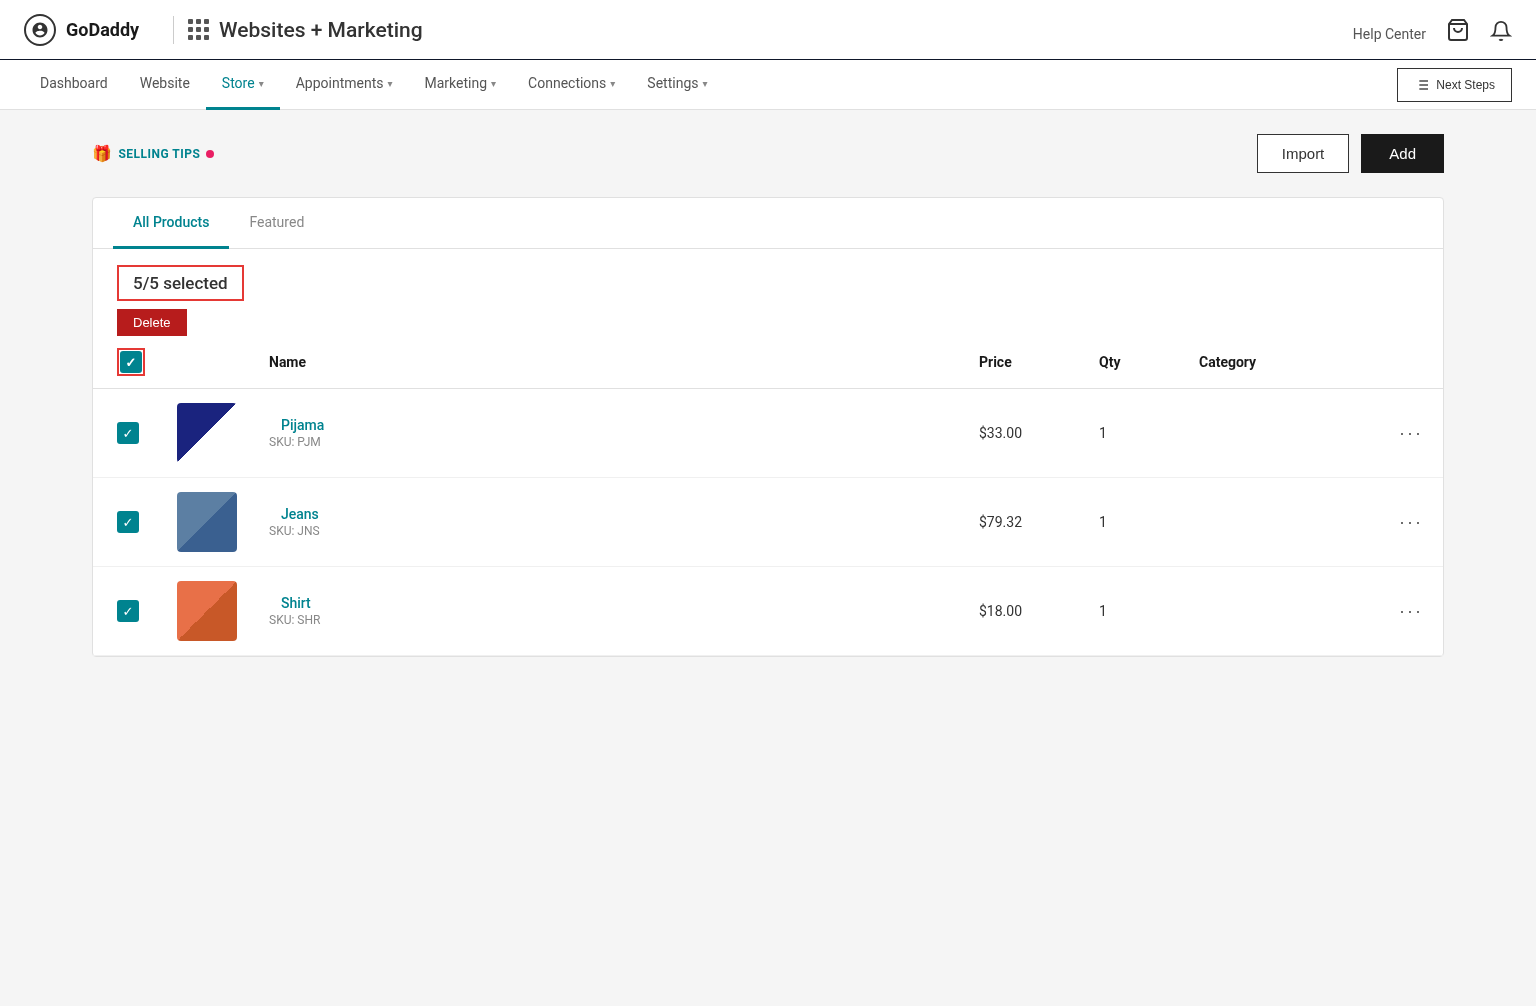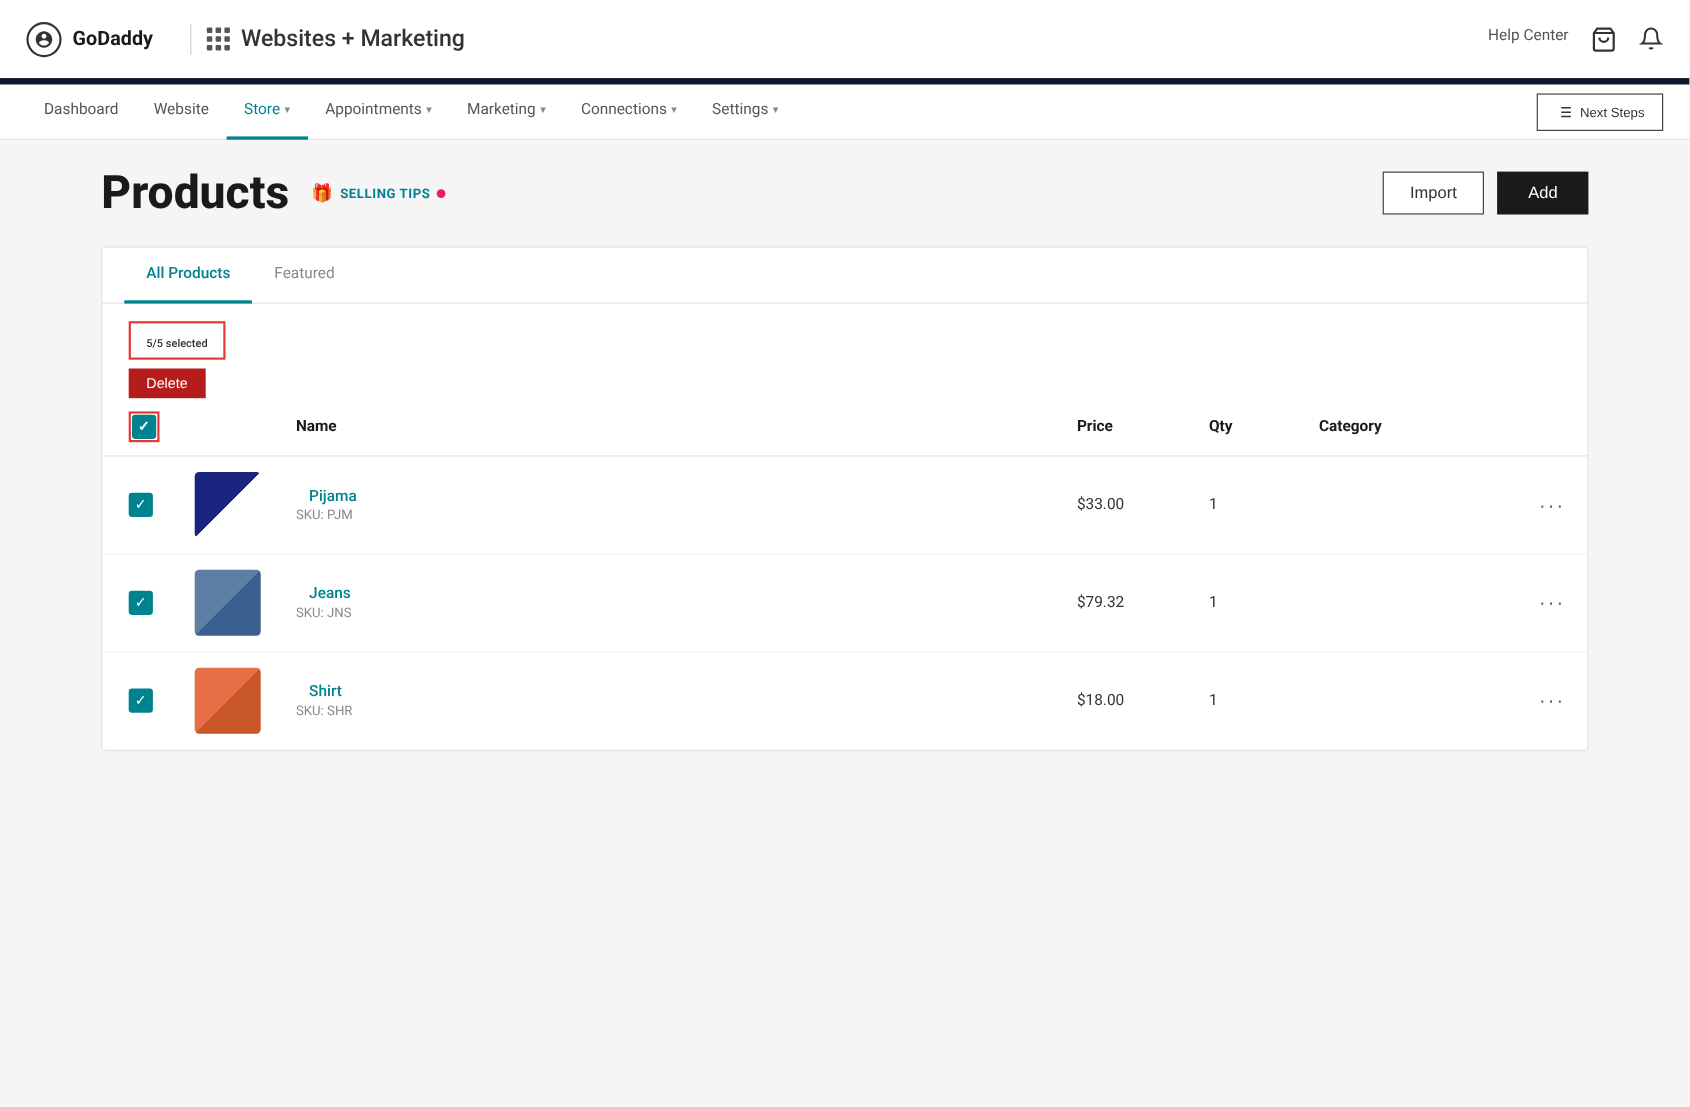--- a/index.html
+++ b/index.html
@@ -1,25 +1,25 @@
 <!DOCTYPE html>
 <html><head>
   <meta charset="utf-8">
   <style>
     * { box-sizing: border-box; margin: 0; padding: 0; }
     body { font-family: -apple-system, BlinkMacSystemFont, 'Segoe UI', Roboto, sans-serif; background: #f5f5f5; color: #333; }
 
     
     .top-bar {
       background: #fff;
-      border-bottom: 6px solid #0f172a;
+      border-bottom: 1px solid #0f172a;
       display: flex;
       align-items: center;
       padding: 0 24px;
-      height: 77px;
+      height: 60px;
     }
     .logo-area {
       display: flex;
       align-items: center;
       gap: 10px;
       margin-right: 20px;
     }
     .logo-circle {
       width: 32px; height: 32px;
       border-radius: 50%;
@@ -39,21 +39,21 @@
       gap: 3px;
       margin-right: 10px;
     }
     .grid-dot { width: 5px; height: 5px; background: #555; border-radius: 1px; }
     .brand-name {
       font-size: 21px; font-weight: 500; color: #333;
     }
     .top-bar-right {
       margin-left: auto;
       display: flex;
-      align-items: flex-start;
+      align-items: flex-end;
       gap: 20px;
     }
     .help-center-link {
       color: #555; font-size: 14px; text-decoration: none;
     }
     .icon-btn {
       background: none; border: none; cursor: pointer;
       color: #333; font-size: 20px; display: flex; align-items: center;
     }
 
@@ -367,21 +367,20 @@
         <line x1="3" y1="12" x2="3.01" y2="12"></line>
         <line x1="3" y1="18" x2="3.01" y2="18"></line>
     </svg>
     <span>Next Steps</span>
   </button>
 </div>
 
 <div class="page-content">
 
   <div class="page-header">
-    <h1 class="page-title">Products</h1>
     <div class="selling-tips">
       <span class="gift-icon">🎁</span>
       <span>Selling Tips</span>
       <div class="tip-dot"></div>
     </div>
     <div class="header-actions">
       <button class="import-btn">Import</button>
       <button class="add-btn">Add</button>
     </div>
   </div>
@@ -392,21 +391,21 @@
       <div class="tab active">
         <span>All Products</span>
       </div>
       <div class="tab">
         <span>Featured</span>
       </div>
     </div>
 
     <div class="selection-bar">
       <div style="display:inline-block; border: 2px solid #e53935; padding: 6px 14px; margin-bottom: 8px;">
-        <span style="font-size:10px; font-weight:500;">5/5 selected</span>
+        <span style="font-size:17px; font-weight:500;">5/5 selected</span>
       </div>
       <br>
       <button class="delete-btn">Delete</button>
     </div>
 
     <table class="products-table">
       <thead>
         <tr class="table-header-row">
           <th class="checkbox-col">
             <div style="border: 2px solid #e53935; width: 28px; height: 28px; display:flex; align-items:center; justify-content:center;">

